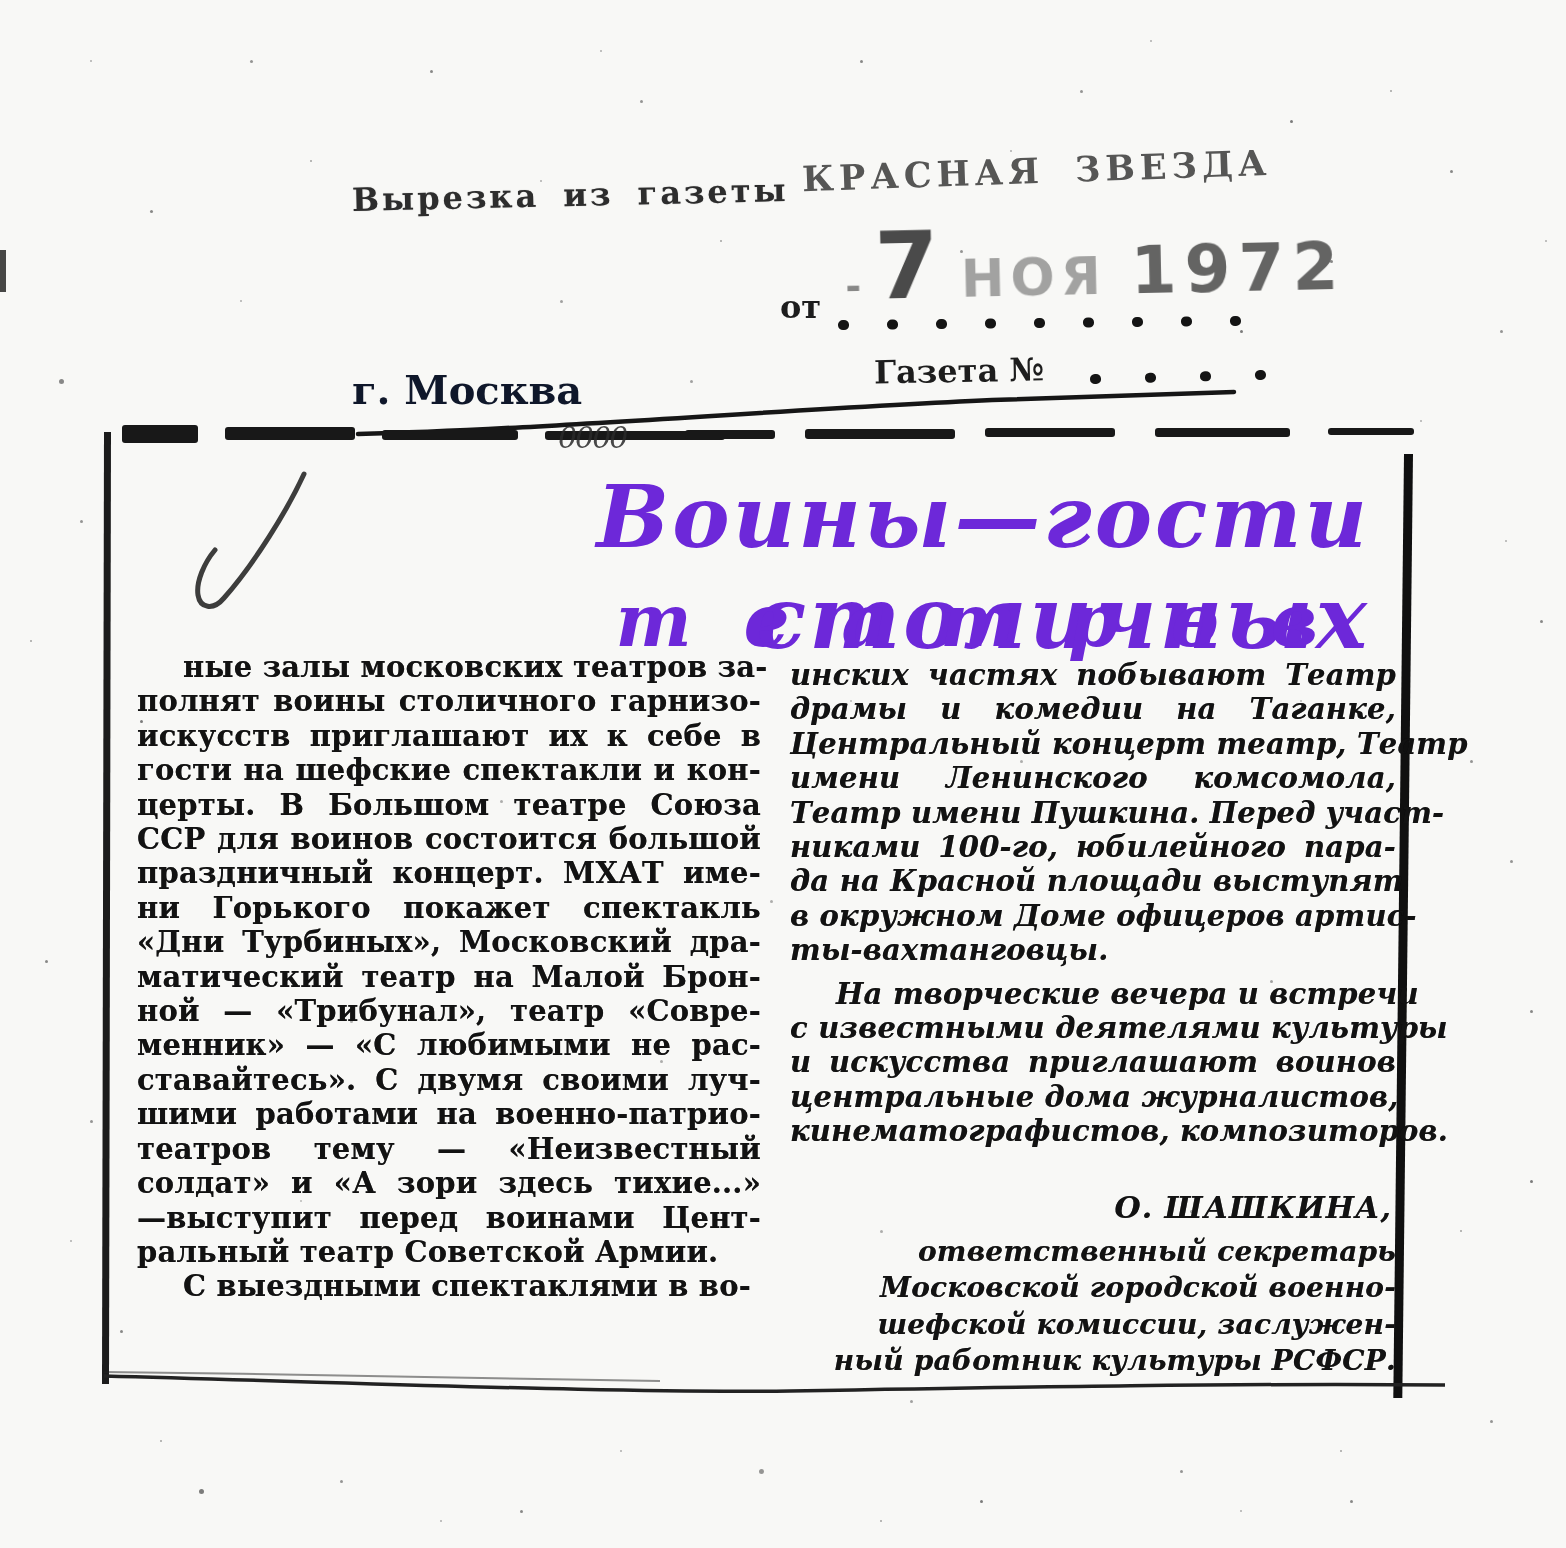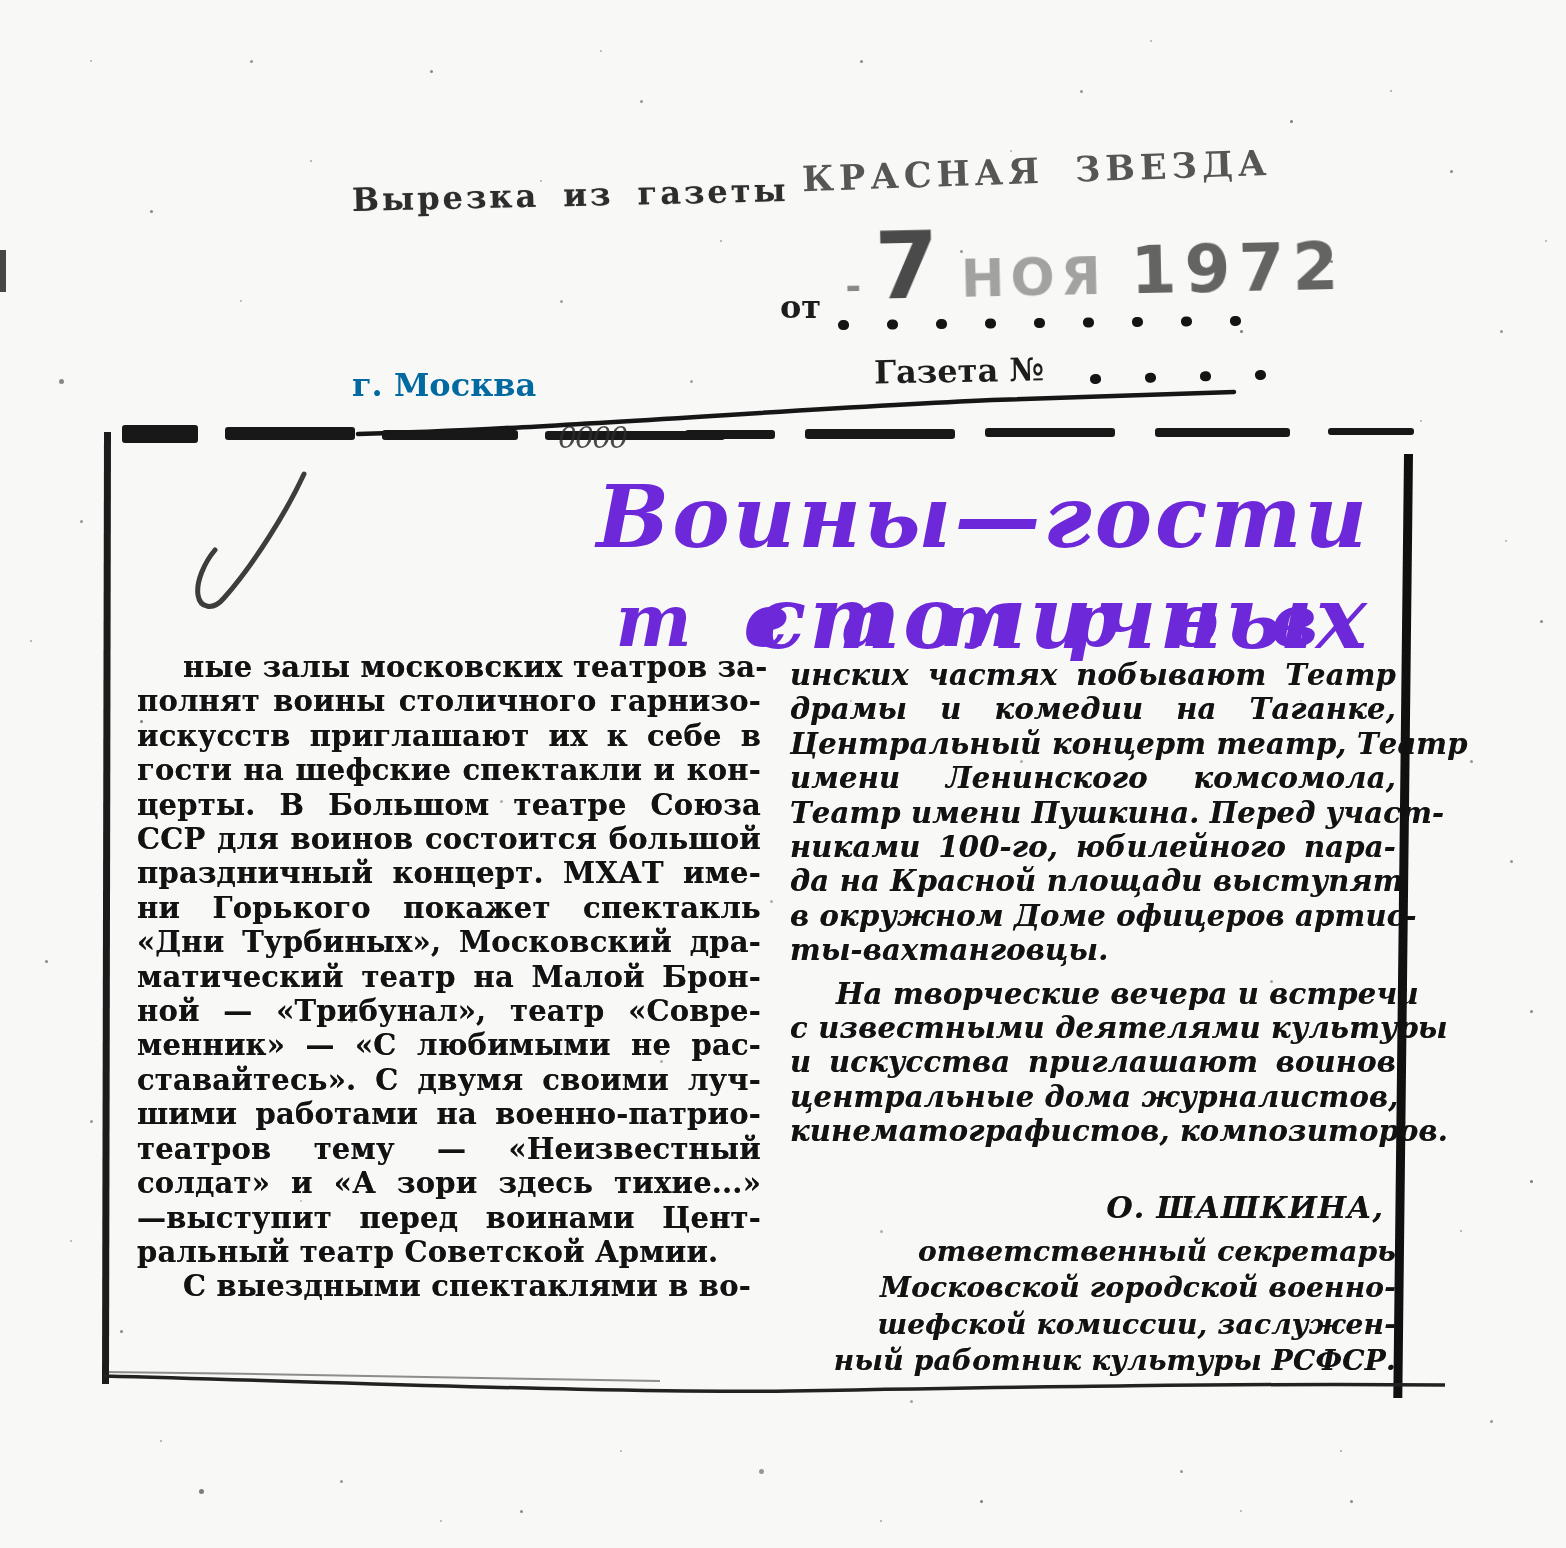--- a/index.html
+++ b/index.html
@@ -48,21 +48,21 @@
   .stamp .st-prefix{font-size:38px;opacity:.55;margin-right:14px;}
   .stamp .st-day{font-size:92px;line-height:.9;opacity:.85;}
   .stamp .st-month{font-size:52px;opacity:.42;margin-left:22px;letter-spacing:6px;}
   .stamp .st-year{font-size:66px;opacity:.72;margin-left:24px;letter-spacing:8px;}
   .from-label{left:780px;top:288px;font-size:32px;font-weight:bold;color:#1d1d1d;}
   .dotrow{display:flex;align-items:center;}
   .dot{width:11px;height:10px;border-radius:45%;background:#141414;display:inline-block;}
   .from-dots{left:838px;top:318px;gap:38px;transform:rotate(-.6deg);}
   .issue-label{left:874px;top:352px;font-size:32px;font-weight:bold;color:#1d1d1d;transform:rotate(-1deg);}
   .issue-dots{left:1090px;top:372px;gap:44px;transform:rotate(-1.4deg);}
-  .city-label{left:352px;top:366px;font-size:32px;font-weight:bold;color:#0369a1;}
+  .city-label{left:352px;top:366px;font-size:40px;font-weight:bold;color:#0f172a;}
   .hdr-underline{left:352px;top:384px;width:890px;height:60px;}
   .edge-mark{left:0;top:250px;width:6px;height:42px;background:#1a1a1a;opacity:.8;}
   
   .clipping{left:100px;top:420px;width:1350px;height:995px;}
   .seg{position:absolute;background:#181818;border-radius:3px;}
   .squiggle{position:absolute;left:458px;top:0px;font-size:30px;font-style:italic;color:#2a2a2a;
     letter-spacing:-2px;opacity:.85;}
   .border-left{position:absolute;left:3px;top:12px;width:7px;height:952px;background:#1c1c1c;
     transform:rotate(.12deg);}
   .border-right{position:absolute;left:1304px;top:34px;width:9px;height:944px;background:#101010;
@@ -77,21 +77,21 @@
   .col{position:absolute;font-size:29px;line-height:34.4px;font-weight:bold;letter-spacing:.2px;
     color:#121212;text-shadow:0 0 .6px rgba(0,0,0,.55);}
   .col-left{left:37px;top:230px;width:624px;}
   .col-right{left:690px;top:238px;width:606px;font-style:italic;}
   .tline{text-align:justify;text-align-last:justify;white-space:nowrap;}
   .para .tline:last-child{text-align-last:left;}
   .para.indent .tline:first-child{text-indent:46px;}
   .col-right .para + .para{margin-top:9px;}
   
   .signature{margin-top:42px;text-align:right;}
-  .sig-name{font-size:30px;font-weight:bold;letter-spacing:1px;padding-right:12px;}
+  .sig-name{font-size:30px;font-weight:bold;letter-spacing:1px;padding-right:4px;}
   .sig-title{margin-top:9px;font-size:28px;line-height:36.2px;font-weight:bold;white-space:pre-line;
     padding-right:0px;}
 </style>
 </head>
 <body>
 
 <div class="noise n1"></div>
 <div class="noise n2"></div>
 <div class="abs edge-mark"></div>
 

